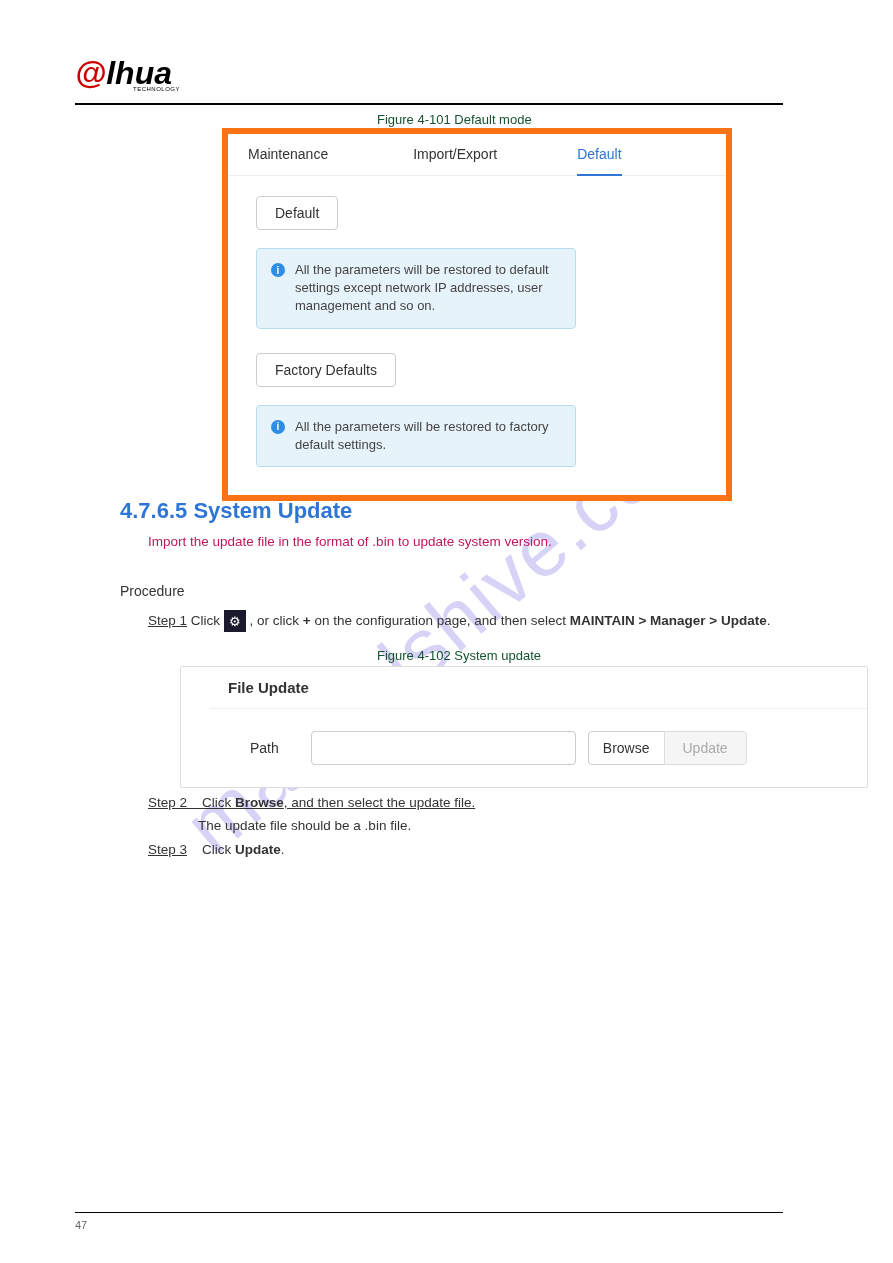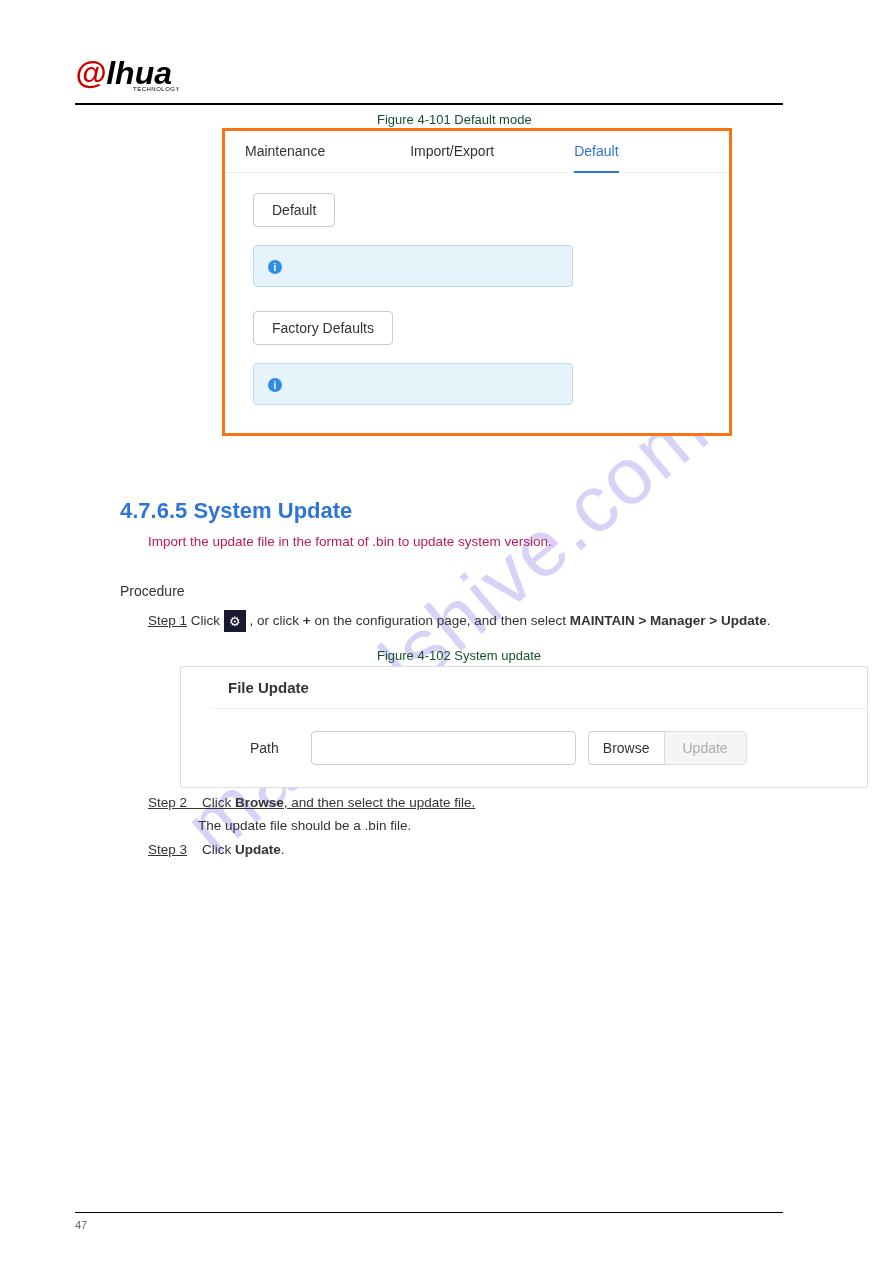--- a/index.html
+++ b/index.html
@@ -36,21 +36,21 @@
       font-size: 13px;
       color: #14532d;
     }
     .fig1-label { top: 112px; }
     .fig2-label { top: 648px; }
     .panel1 {
       position: absolute;
       top: 128px;
       left: 222px;
       width: 510px;
-      border: 3px solid #f97316;
+      border: 6px solid #f97316;
       background: #fff;
     }
     .tabs {
       display: flex;
       border-bottom: 1px solid #eee;
       padding: 0 20px;
     }
     .tab {
       padding: 12px 0;
       font-size: 14px;
@@ -240,25 +240,27 @@
 <div class="panel1">
   <div class="tabs">
     <div class="tab">Maintenance</div>
     <div class="tab">Import/Export</div>
     <div class="tab active">Default</div>
   </div>
   <div class="panel1-body">
     <div class="btn-white">Default</div>
     <div class="info-box">
       <div class="info-icon">i</div>
+      <div class="info-text">All the parameters will be restored to default settings except network IP addresses, user management and so on.</div>
     </div>
     <div class="spacer-block"></div>
     <div class="btn-white">Factory Defaults</div>
     <div class="info-box">
       <div class="info-icon">i</div>
+      <div class="info-text">All the parameters will be restored to factory default settings.</div>
     </div>
   </div>
 </div>
 
 <div class="section-heading sh1">4.7.6.5 System Update</div>
 
 <div class="body-text desc1">Import the update file in the format of .bin to update system version.</div>
 
 <div class="para-heading proc-h">Procedure</div>
 

